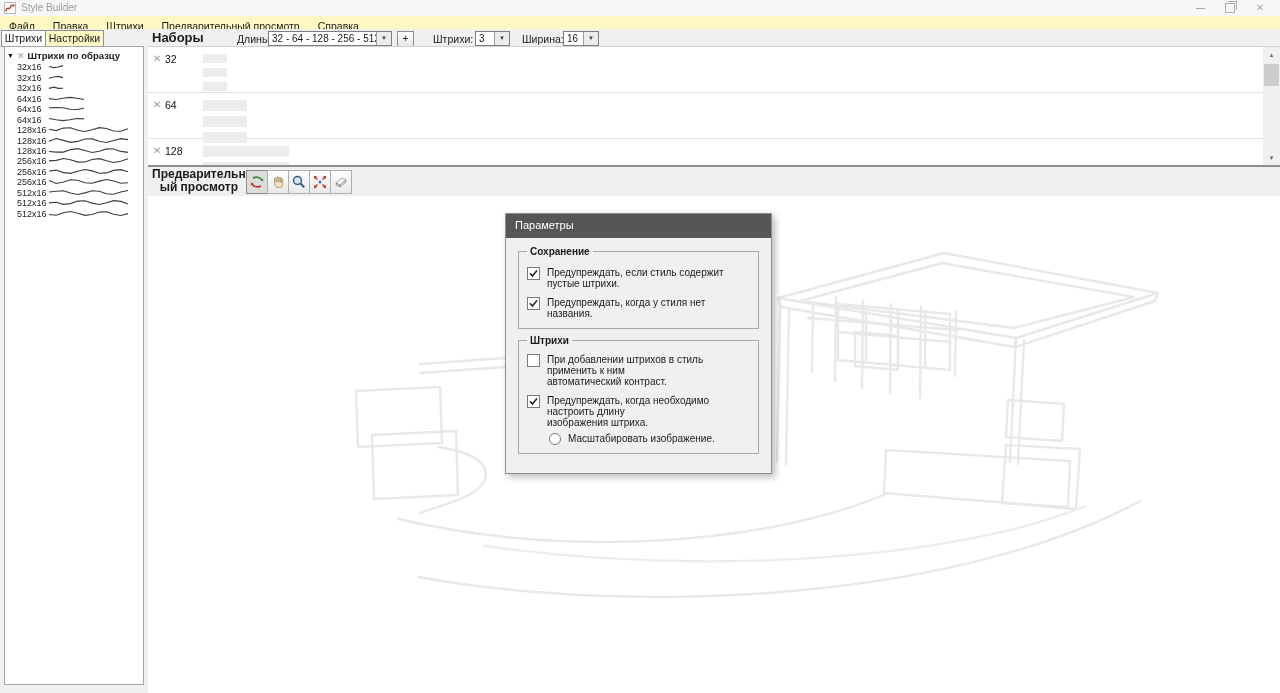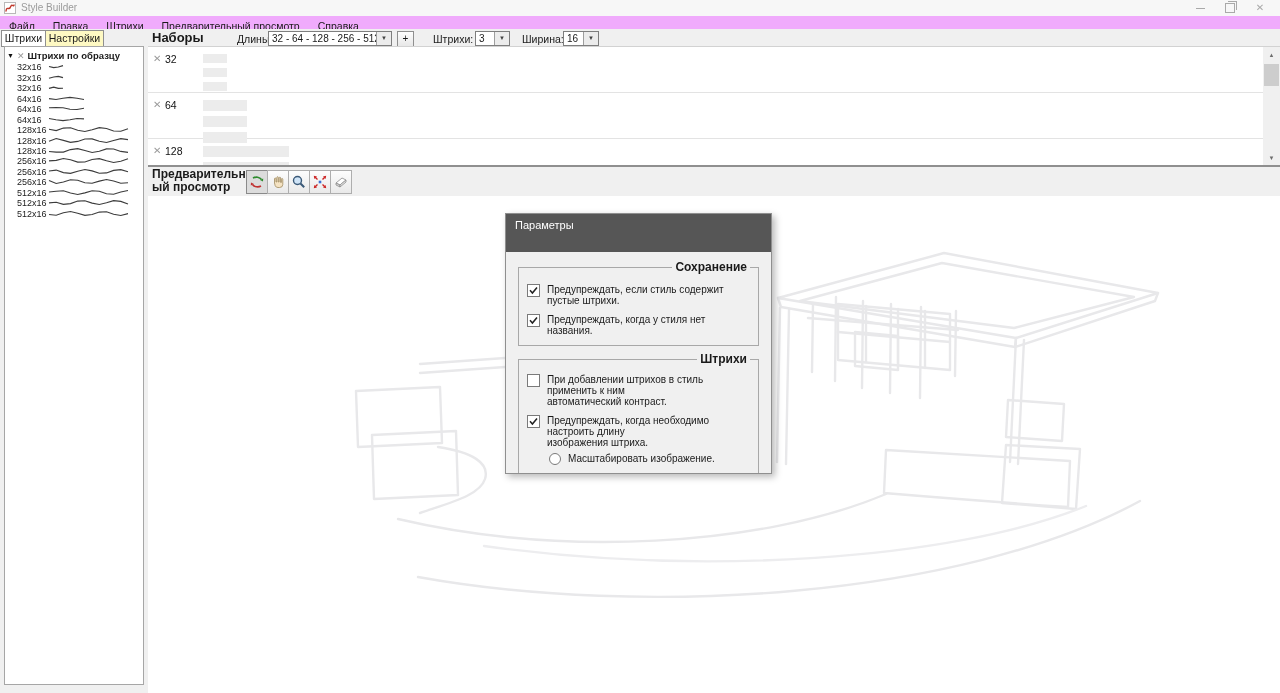--- a/index.html
+++ b/index.html
@@ -9,21 +9,21 @@
     -webkit-font-smoothing:antialiased;
   }
   
   .titlebar{position:absolute;left:0;top:0;width:1280px;height:16px;background:#f7f7f7;}
   .app-icon{position:absolute;left:4px;top:2px;width:12px;height:12px;}
   .title-text{position:absolute;left:21px;top:2px;font-size:10px;color:#9b9b9b;}
   .winbtn{position:absolute;top:0;width:30px;height:16px;text-align:center;color:#a9a9a9;font-size:10px;line-height:15px;cursor:default;}
   .winbtn.min span{display:inline-block;width:9px;height:1px;background:#a9a9a9;vertical-align:middle;}
   .winbtn.restore i{display:inline-block;width:8px;height:8px;border:1px solid #a9a9a9;position:relative;top:2px;background:#f7f7f7;}
   .winbtn.restore i::before{content:'';position:absolute;left:2px;top:-3px;width:8px;height:8px;border:1px solid #a9a9a9;border-bottom:none;border-left:none;}
-  .menubar{position:absolute;left:0;top:16px;width:1280px;height:13px;background:#f0abfc;}
+  .menubar{position:absolute;left:0;top:16px;width:1280px;height:13px;background:#fef9c3;}
   .menu-item{display:inline-block;padding:0 9px;font-size:10.5px;line-height:13px;color:#1a1a1a;}
   
   .tabstrip{position:absolute;left:0;top:29px;width:1280px;height:17px;background:#f0f0f0;}
   .tab{position:absolute;top:1px;height:15px;font-size:10.5px;line-height:15px;text-align:center;border:1px solid #8f8f8f;background:#fef9c3;}
   .tab.active{background:#fff;}
   .sets-title{position:absolute;left:152px;top:30px;font-size:13px;font-weight:bold;}
   .hdr-label{position:absolute;top:33px;font-size:10.5px;}
   .combo{position:absolute;top:31px;height:15px;border:1px solid #7e7e7e;background:#fff;font-size:10px;line-height:14px;padding-left:3px;box-sizing:border-box;}
   .combo .arrow{position:absolute;right:0;top:0;bottom:0;width:14px;border-left:1px solid #9e9e9e;background:#ececec;color:#444;font-size:6px;text-align:center;line-height:13px;}
   .plus-btn{position:absolute;left:397px;top:31px;width:15px;height:15px;border:1px solid #8f8f8f;background:linear-gradient(#fdfdfd,#e6e6e6);font-size:10px;line-height:13px;text-align:center;}
@@ -39,32 +39,32 @@
   .set-row{position:relative;height:45px;border-bottom:1px solid #e3e3e3;}
   .set-row .x-ico{position:absolute;left:5px;top:6px;color:#9b9b9b;font-size:10px;}
   .set-row .set-label{position:absolute;left:17px;top:6px;font-size:10.5px;color:#111;}
   .set-row .slots{position:absolute;left:55px;top:7px;display:flex;flex-direction:column;gap:5px;}
   .slot{background:#ececec;}
   .vscroll{position:absolute;right:0;top:0;width:17px;height:119px;background:#f0f0f0;}
   .vscroll .arr{position:absolute;left:0;width:17px;height:16px;color:#6d6d6d;font-size:6px;text-align:center;line-height:16px;}
   .vscroll .thumb{position:absolute;left:1px;top:17px;width:15px;height:22px;background:#cdcdcd;}
   
   .preview-header{position:absolute;left:148px;top:165px;width:1132px;height:31px;background:#f0f0f0;border-top:2px solid #8f8f8f;box-sizing:border-box;}
-  .preview-title{position:absolute;left:4px;top:1px;font-size:12px;font-weight:bold;line-height:13px;}
+  .preview-title{position:absolute;left:4px;top:1px;font-size:12px;font-weight:bold;line-height:13px;text-align:center;}
   .preview-tools{position:absolute;left:99px;top:3px;display:flex;}
   .tool{width:22px;height:24px;border:1px solid #aeaeae;background:linear-gradient(#fdfdfd,#e9e9e9);margin-left:-1px;display:flex;align-items:center;justify-content:center;padding:0;}
   .tool.pressed{background:#dcdcdc;border-color:#8a8a8a;}
   
   .preview-area{position:absolute;left:148px;top:196px;width:1132px;height:497px;background:#fff;overflow:hidden;}
   
   .dialog{position:absolute;left:505px;top:213px;width:267px;height:261px;background:#f0f0f0;border:1px solid #8f8f8f;box-shadow:3px 3px 7px rgba(0,0,0,.28);box-sizing:border-box;z-index:10;overflow:hidden;}
-  .dlg-title{height:38px;color:#fff;font-size:11px;line-height:22px;padding-left:9px;}
+  .dlg-title{height:24px;color:#fff;font-size:11px;line-height:22px;padding-left:9px;}
   .dlg-body{padding:2px 12px 0 12px;font-size:10px;}
   fieldset{border:1px solid #a8a8a8;margin:6px 0 0 0;padding:2px 8px 9px 8px;}
-  legend{font-weight:bold;font-size:12px;padding:0 3px;text-align:right;}
+  legend{font-weight:bold;font-size:10px;padding:0 3px;}
   .check-row{display:flex;gap:7px;margin-top:8px;}
   .cb{width:11px;height:11px;background:#fff;border:1px solid #7a7a7a;flex:none;display:flex;align-items:center;justify-content:center;}
   .cb-lines{line-height:11px;}
   .q-text{margin:13px 0 0 2px;line-height:11px;}
   .radio-row{display:flex;gap:7px;align-items:flex-start;margin:4px 0 0 22px;height:11px;}
   .rb{width:10px;height:10px;border-radius:50%;background:#fff;border:1px solid #7a7a7a;flex:none;position:relative;}
 </style>
 </head>
 <body>
 

